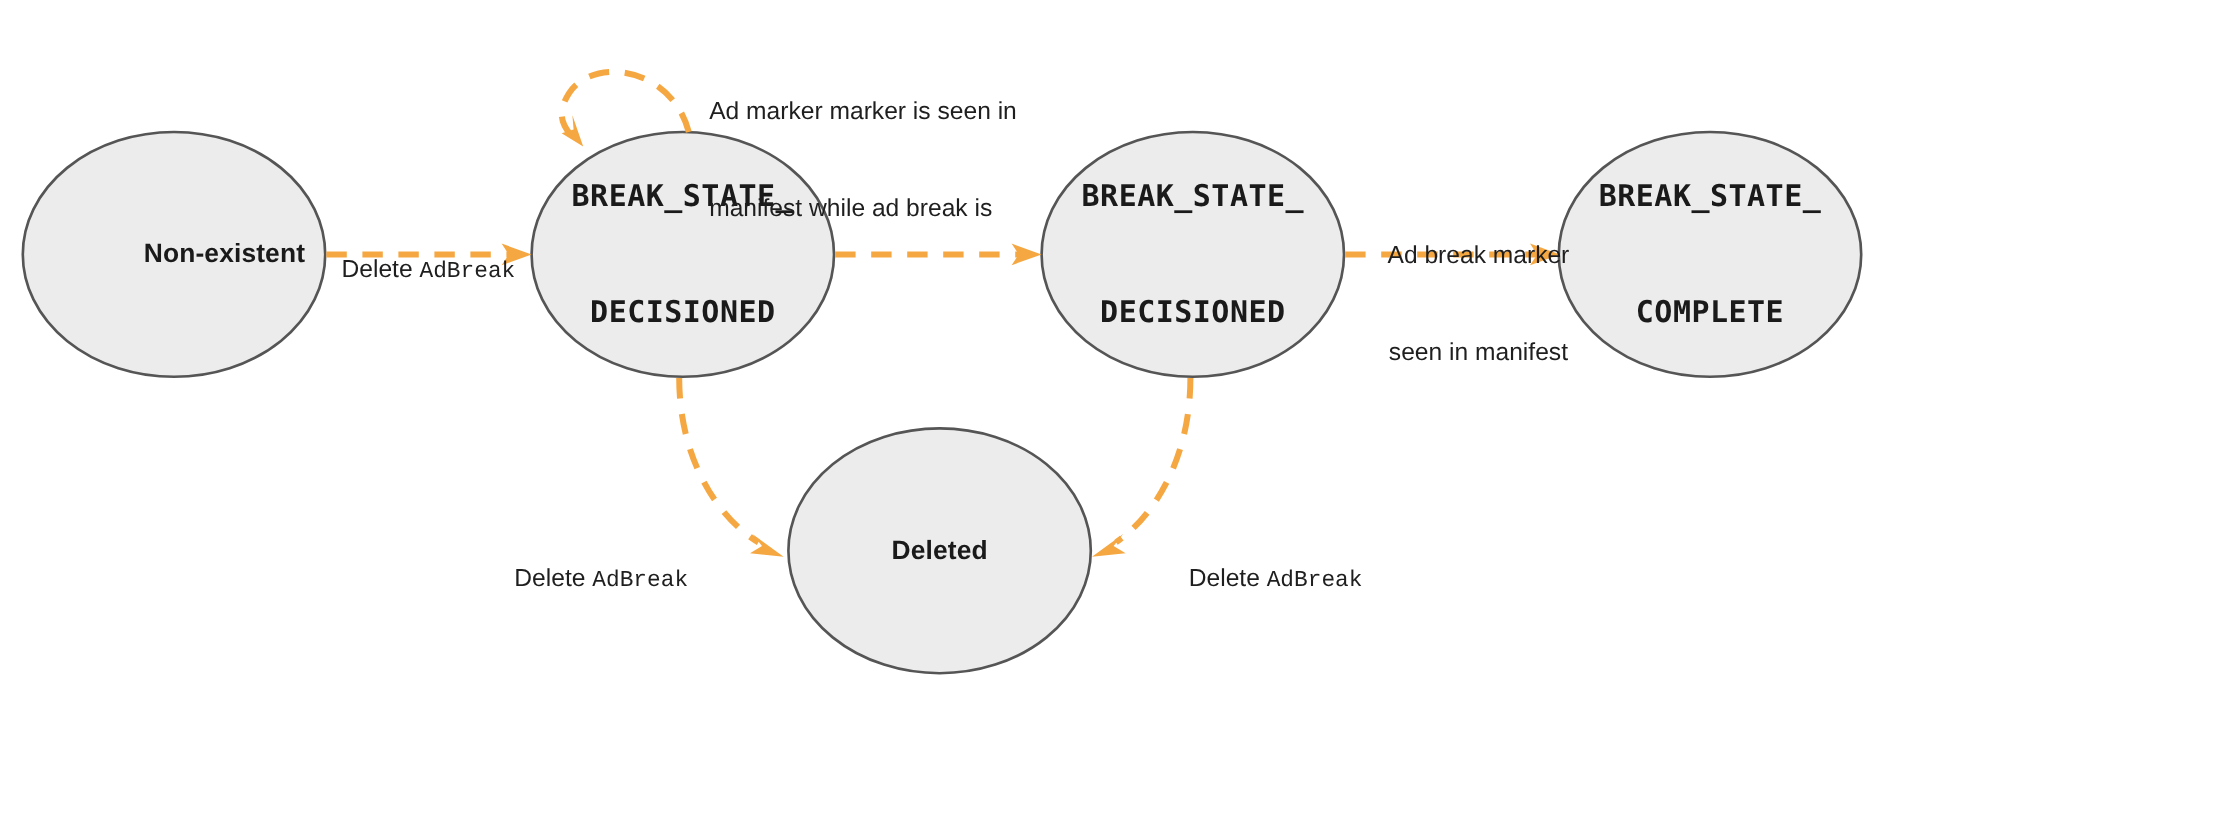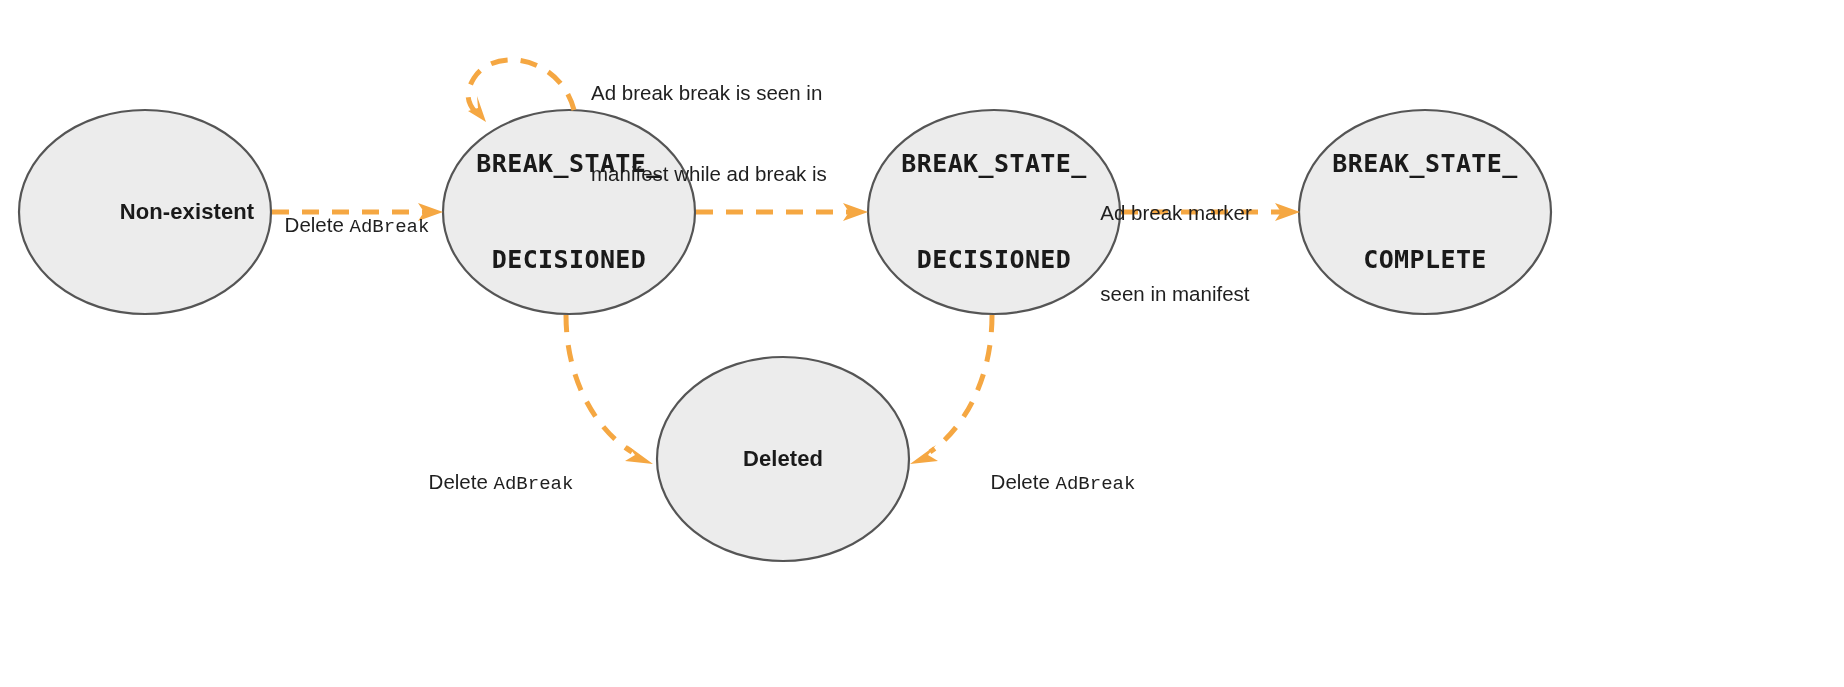--- a/index.html
+++ b/index.html
@@ -150,26 +150,26 @@
 
   <div class="txt node-label sans" style="left:783px; top:459px;">
     <span class="lbl-line">Deleted</span>
   </div>
 
   <div class="txt edge-label center-x" style="left:357px; top:156px;">
     <span class="lbl-line"><span class="sans-frag">Delete </span><span class="mono-frag">AdBreak</span></span>
   </div>
 
   <div class="txt edge-label" style="left:591px; top:24px;">
-    <span class="lbl-line sans-frag">Ad break break is seen in</span>
+    <span class="lbl-line sans-frag">Ad marker marker is seen in</span>
     <span class="lbl-line sans-frag">manifest while ad break is</span>
   </div>
 
 
-  <div class="txt edge-label center-x" style="left:1176px; top:144px; text-align:left;">
+  <div class="txt edge-label center-x" style="left:1232px; top:144px; text-align:center;">
     <span class="lbl-line sans-frag">Ad break marker</span>
     <span class="lbl-line sans-frag">seen in manifest</span>
   </div>
 
   <div class="txt edge-label center-x" style="left:501px; top:413px;">
     <span class="lbl-line"><span class="sans-frag">Delete </span><span class="mono-frag">AdBreak</span></span>
   </div>
 
   <div class="txt edge-label center-x" style="left:1063px; top:413px;">
     <span class="lbl-line"><span class="sans-frag">Delete </span><span class="mono-frag">AdBreak</span></span>

